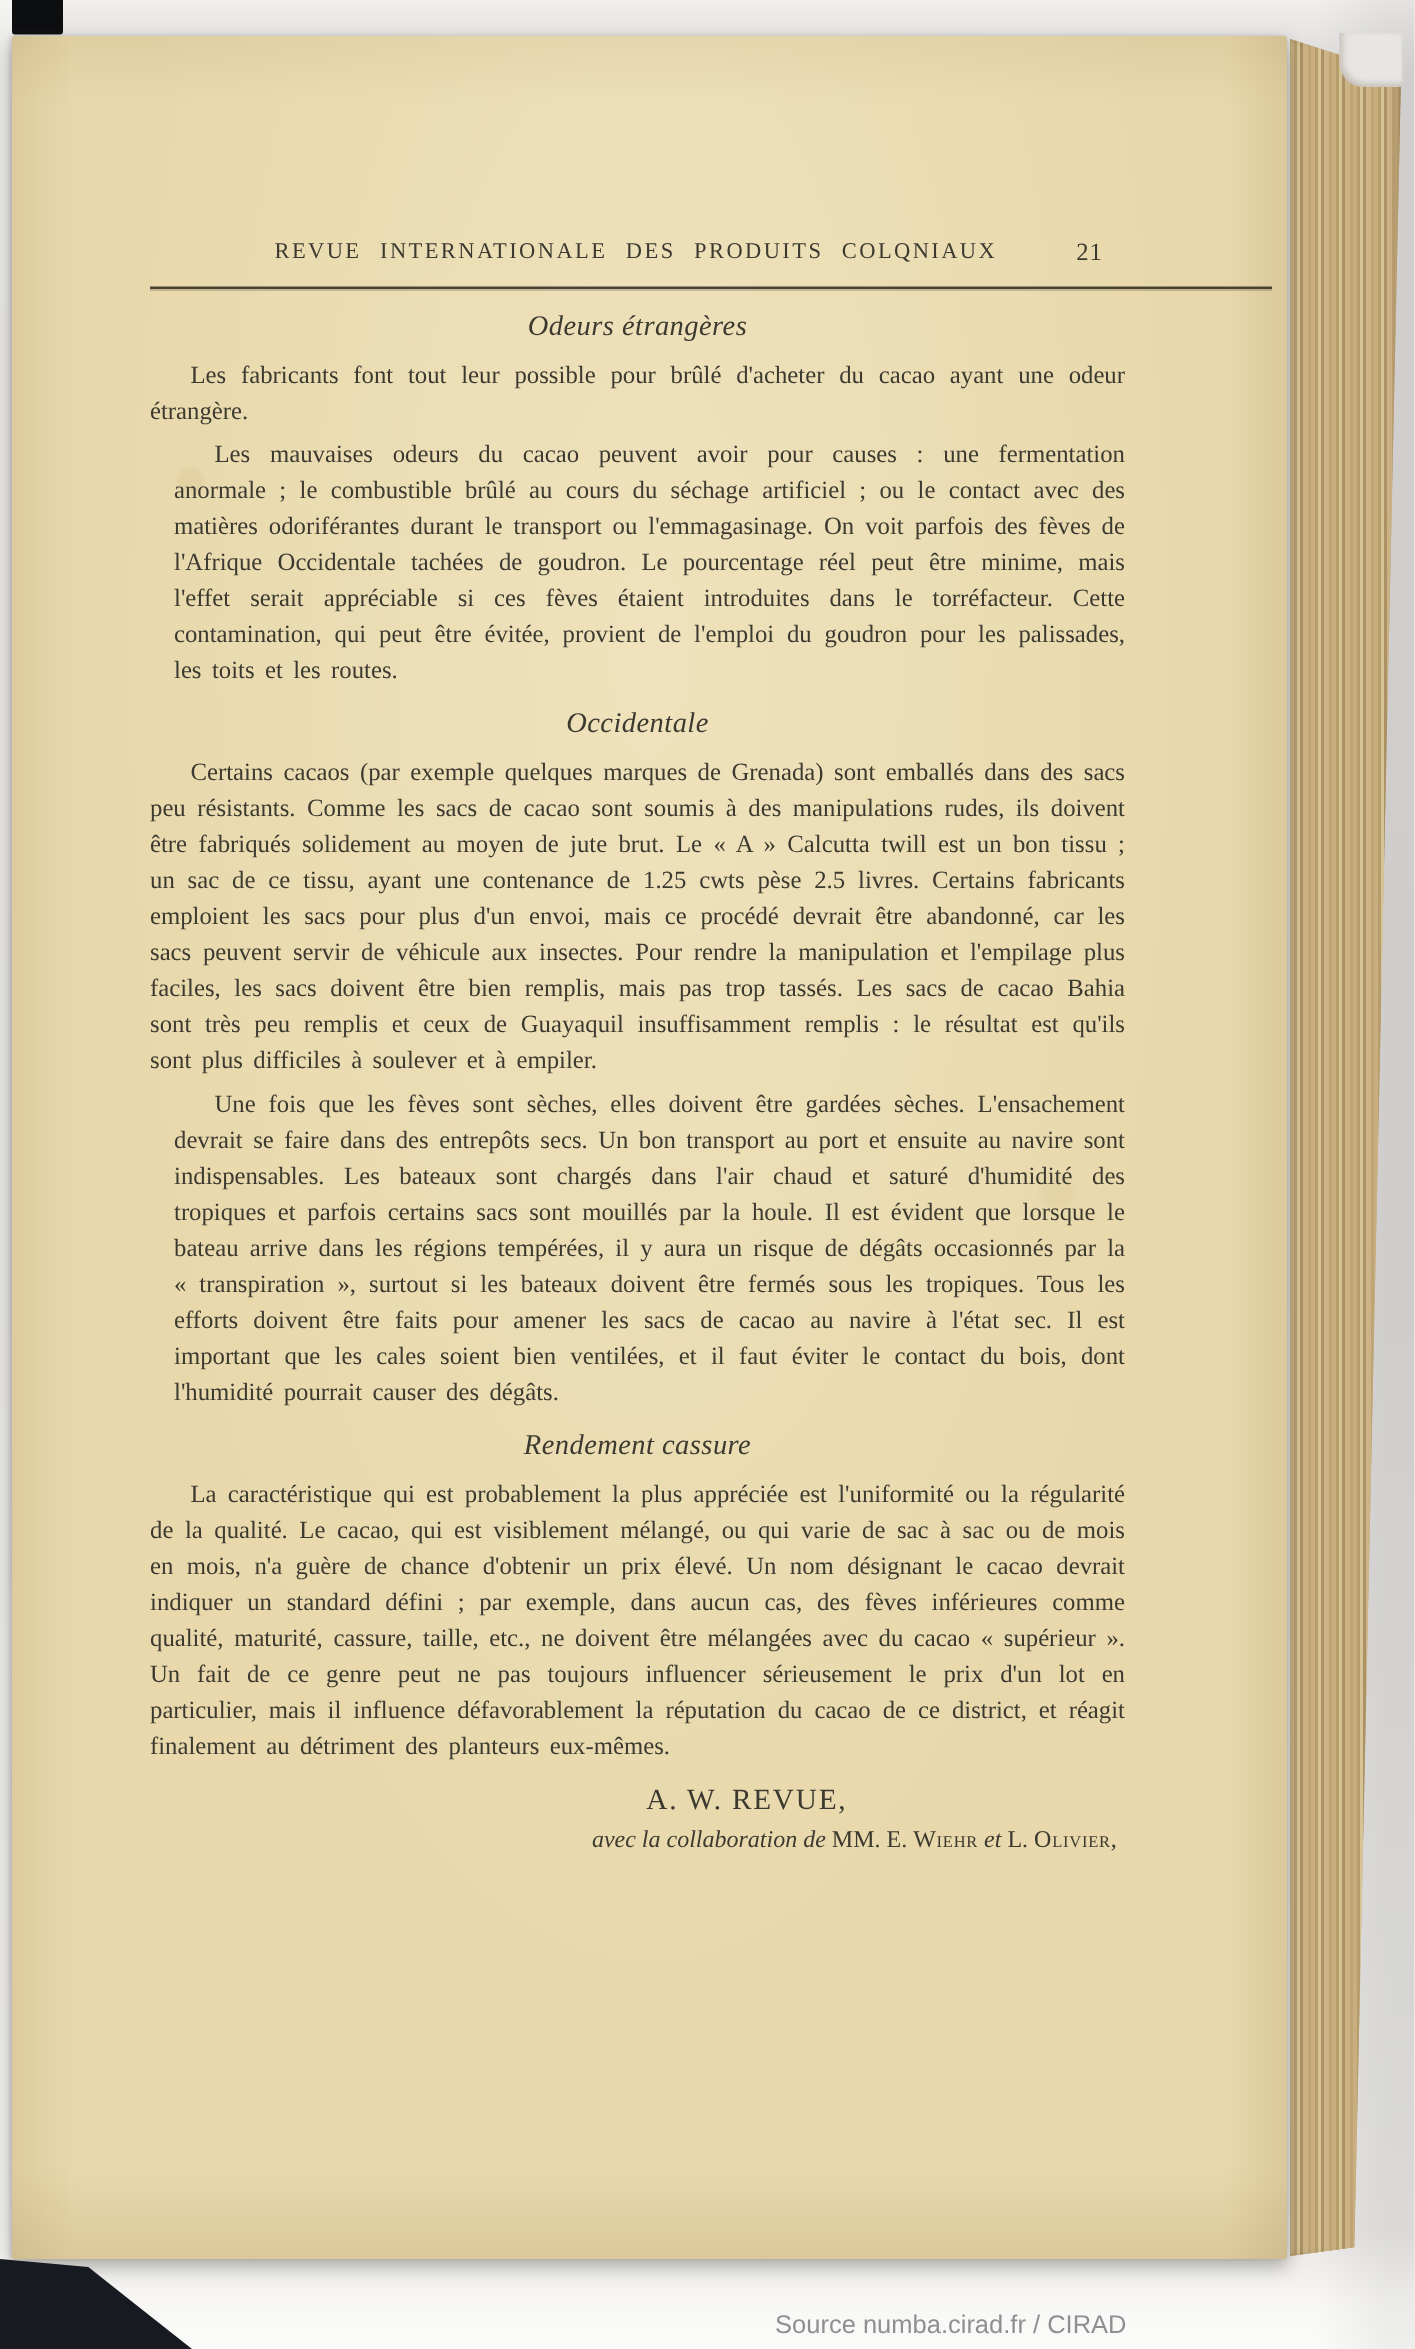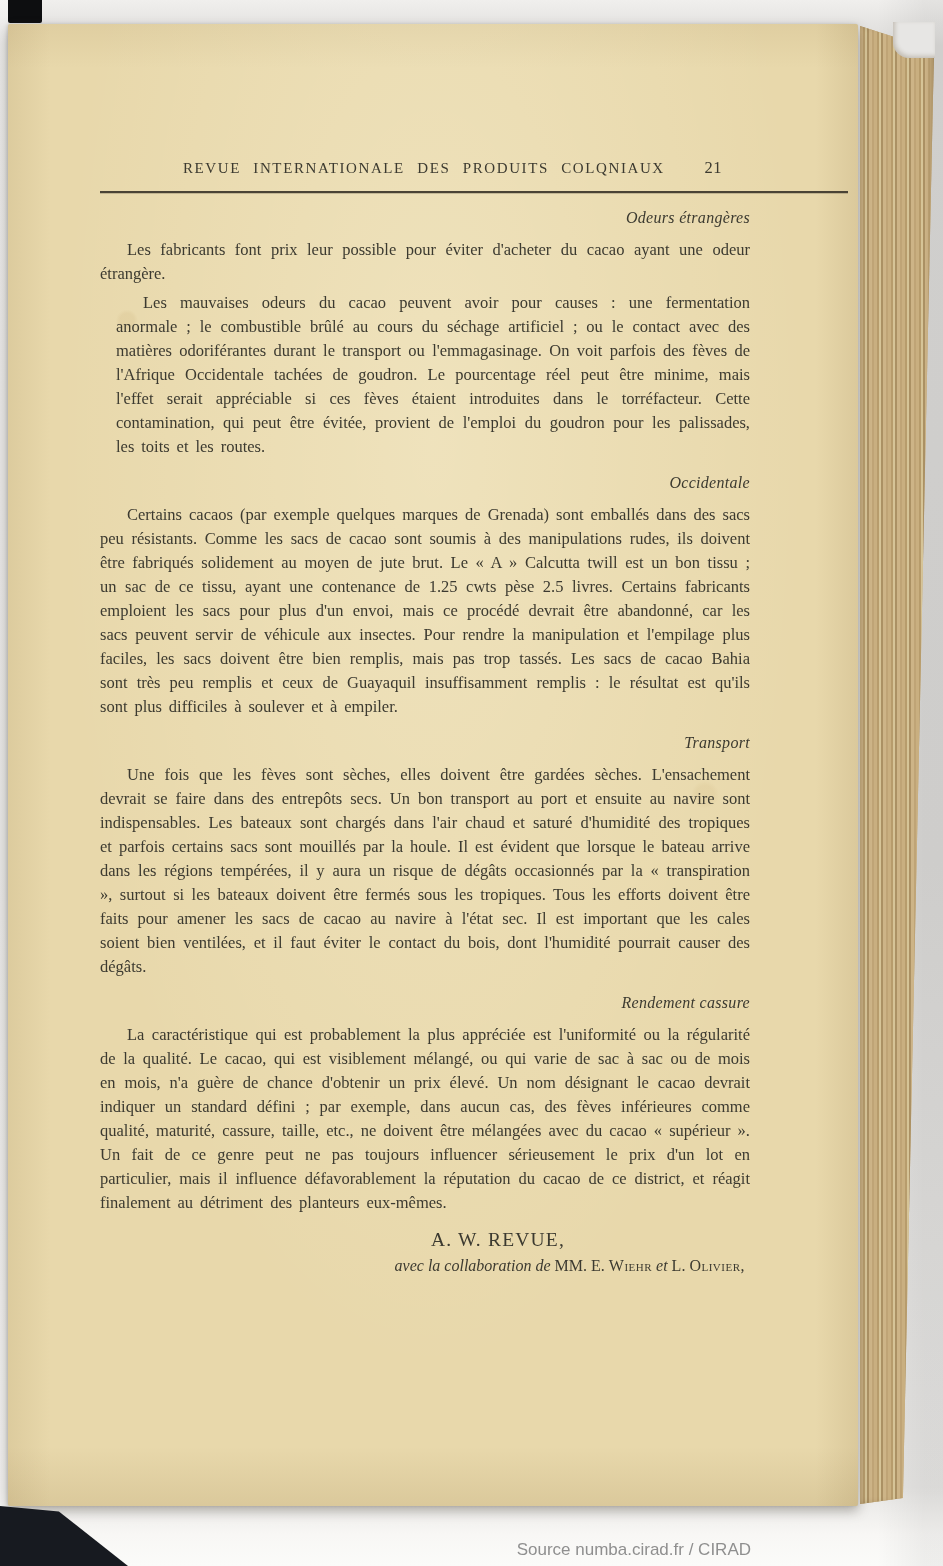--- a/index.html
+++ b/index.html
@@ -51,28 +51,28 @@
   }
   .content {
     position: absolute; left: 92px; top: 136px; width: 650px;
     color: #3c3a30;
   }
   .running-head { position: relative; height: 24px; }
   .head-title {
     position: absolute; left: 83px; top: 0;
     font-size: 15px; letter-spacing: 1.6px; word-spacing: 7px; white-space: nowrap;
   }
-  .page-num { position: absolute; right: 28px; top: -2px; font-size: 16.5px; letter-spacing: 0.5px; }
+  .page-num { position: absolute; right: 15px; top: -2px; font-size: 16.5px; letter-spacing: 0.5px; }
   .rule {
     width: 748px; margin-top: 7px; height: 3px;
     background: linear-gradient(180deg, #4a4335 0 63%, rgba(74,67,53,0.25) 63% 100%);
   }
   h2.sec {
-    font-size: 16px; font-style: italic; font-weight: normal;
-    text-align: right; margin: 12px 0 8px 0; letter-spacing: 0.3px;
+    font-size: 19px; font-style: italic; font-weight: normal;
+    text-align: center; margin: 12px 0 8px 0; letter-spacing: 0.3px;
     line-height: 24px;
   }
   p.body-p {
     margin: 0; font-size: 16.5px; line-height: 24px;
     text-align: justify; text-indent: 27px; word-spacing: 2.8px;
   }
   p.body-p + p.body-p { margin-top: 5px; margin-left: 16px; }
   .signature { margin-top: 12px; text-align: right; }
   .sig-name {
     font-size: 19.5px; letter-spacing: 1.2px; padding-right: 185px; line-height: 26px;
@@ -107,27 +107,26 @@
   <div class="page">
     <div class="content">
 
       <div class="running-head">
         <span class="head-title">REVUE INTERNATIONALE DES PRODUITS COLQNIAUX</span>
         <span class="page-num">21</span>
       </div>
       <div class="rule"></div>
 
       <h2 class="sec">Odeurs étrangères</h2>
-      <p class="body-p">Les fabricants font prix leur possible pour éviter d'acheter du cacao ayant une odeur étrangère.</p>
+      <p class="body-p">Les fabricants font tout leur possible pour brûlé d'acheter du cacao ayant une odeur étrangère.</p>
       <p class="body-p">Les mauvaises odeurs du cacao peuvent avoir pour causes : une fermentation anormale ; le combustible brûlé au cours du séchage artificiel ; ou le contact avec des matières odoriférantes durant le transport ou l'emmagasinage. On voit parfois des fèves de l'Afrique Occidentale tachées de goudron. Le pourcentage réel peut être minime, mais l'effet serait appréciable si ces fèves étaient introduites dans le torréfacteur. Cette contamination, qui peut être évitée, provient de l'emploi du goudron pour les palissades, les toits et les routes.</p>
 
       <h2 class="sec">Occidentale</h2>
       <p class="body-p">Certains cacaos (par exemple quelques marques de Grenada) sont emballés dans des sacs peu résistants. Comme les sacs de cacao sont soumis à des manipulations rudes, ils doivent être fabriqués solidement au moyen de jute brut. Le « A » Calcutta twill est un bon tissu ; un sac de ce tissu, ayant une contenance de 1.25 cwts pèse 2.5 livres. Certains fabricants emploient les sacs pour plus d'un envoi, mais ce procédé devrait être abandonné, car les sacs peuvent servir de véhicule aux insectes. Pour rendre la manipulation et l'empilage plus faciles, les sacs doivent être bien remplis, mais pas trop tassés. Les sacs de cacao Bahia sont très peu remplis et ceux de Guayaquil insuffisamment remplis : le résultat est qu'ils sont plus difficiles à soulever et à empiler.</p>
 
-      <h2 class="sec">Transport</h2>
       <p class="body-p">Une fois que les fèves sont sèches, elles doivent être gardées sèches. L'ensachement devrait se faire dans des entrepôts secs. Un bon transport au port et ensuite au navire sont indispensables. Les bateaux sont chargés dans l'air chaud et saturé d'humidité des tropiques et parfois certains sacs sont mouillés par la houle. Il est évident que lorsque le bateau arrive dans les régions tempérées, il y aura un risque de dégâts occasionnés par la « transpiration », surtout si les bateaux doivent être fermés sous les tropiques. Tous les efforts doivent être faits pour amener les sacs de cacao au navire à l'état sec. Il est important que les cales soient bien ventilées, et il faut éviter le contact du bois, dont l'humidité pourrait causer des dégâts.</p>
 
       <h2 class="sec">Rendement cassure</h2>
       <p class="body-p">La caractéristique qui est probablement la plus appréciée est l'uniformité ou la régularité de la qualité. Le cacao, qui est visiblement mélangé, ou qui varie de sac à sac ou de mois en mois, n'a guère de chance d'obtenir un prix élevé. Un nom désignant le cacao devrait indiquer un standard défini ; par exemple, dans aucun cas, des fèves inférieures comme qualité, maturité, cassure, taille, etc., ne doivent être mélangées avec du cacao « supérieur ». Un fait de ce genre peut ne pas toujours influencer sérieusement le prix d'un lot en particulier, mais il influence défavorablement la réputation du cacao de ce district, et réagit finalement au détriment des planteurs eux-mêmes.</p>
 
       <div class="signature">
         <div class="sig-name">A. W. REVUE,</div>
         <div class="sig-collab"><span class="it">avec la collaboration de </span><span class="rm">MM. E. </span><span class="sc">Wiehr</span><span class="it"> et </span><span class="rm">L. </span><span class="sc">Olivier,</span></div>
       </div>
 

